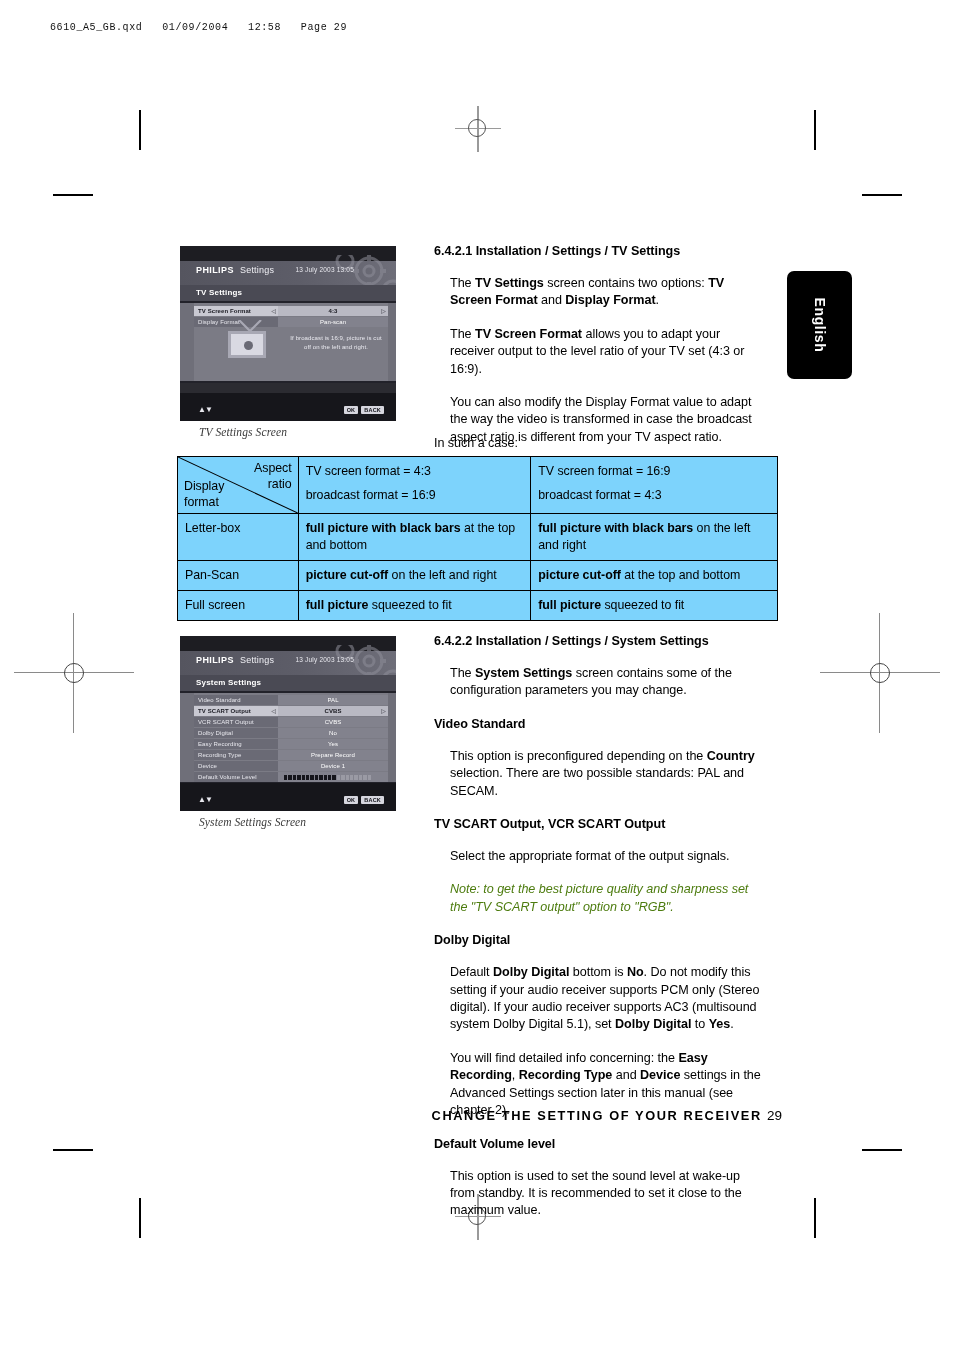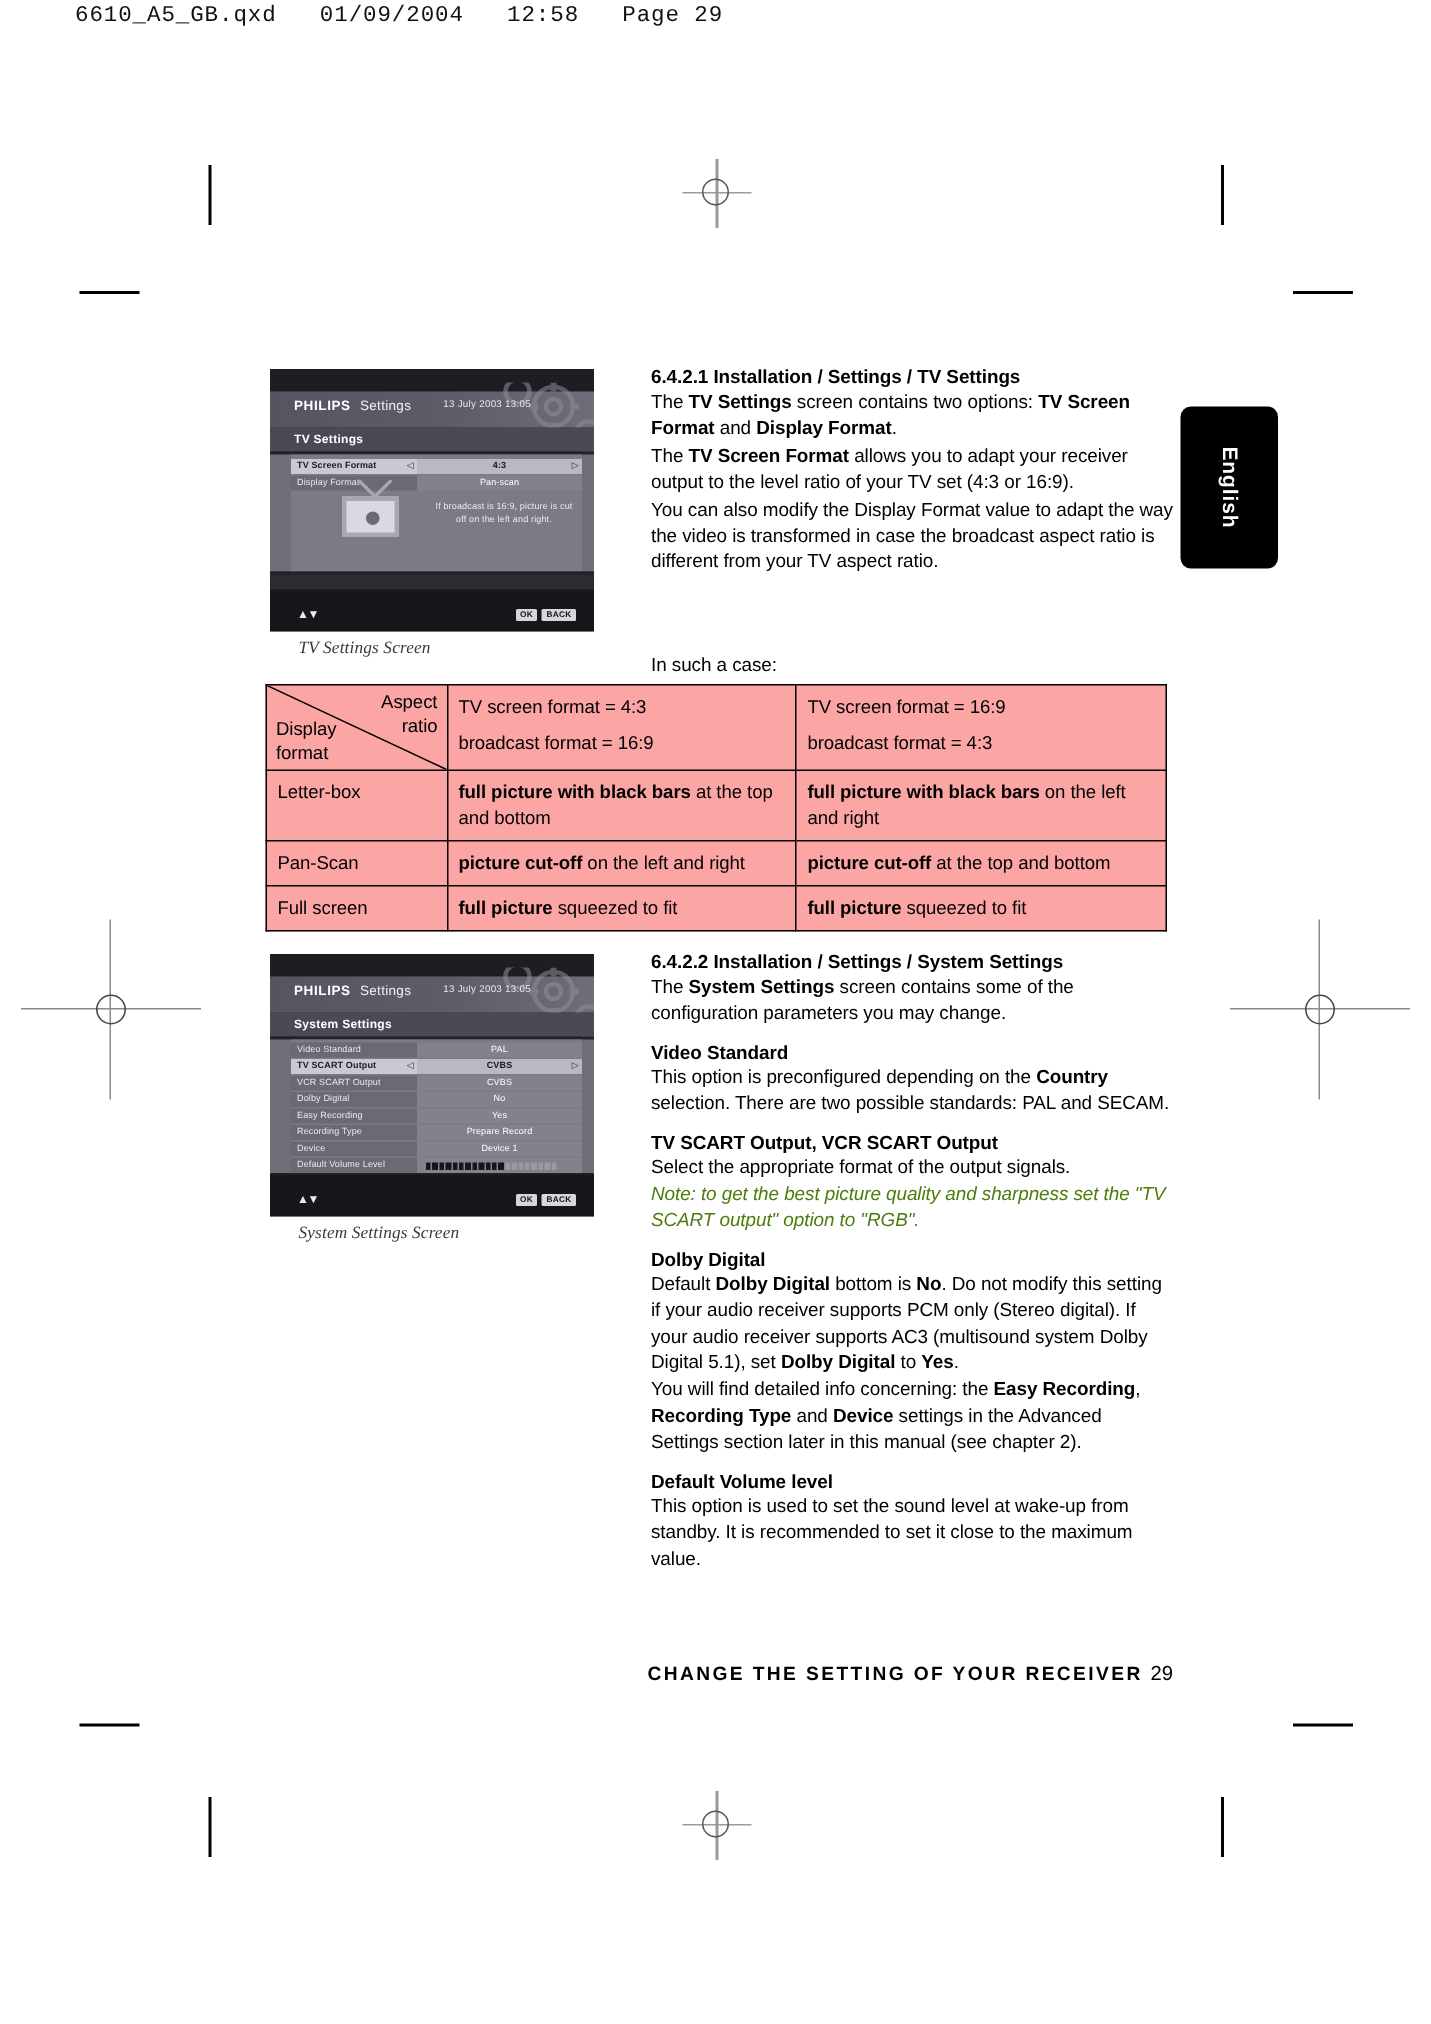--- a/index.html
+++ b/index.html
@@ -16,22 +16,22 @@
     border:1px solid #555;border-radius:50%;box-sizing:border-box;}
   .reg .vl{position:absolute;left:22px;top:0;width:1.5px;height:46px;background:#9a9a9a;}
   .reg .hl{position:absolute;top:22px;left:0;height:1px;width:46px;background:#9a9a9a;}
   .reg.big{width:120px;height:120px;}
   .reg.big .circ{left:50px;top:50px;width:20px;height:20px;border-color:#444;}
   .reg.big .vl{left:59px;top:0;width:1px;height:120px;background:#8a8a8a;}
   .reg.big .hl{top:59px;left:0;height:1px;width:120px;background:#8a8a8a;}
 
   
   .filehdr{
-    position:absolute;left:50px;top:2px;
-    font-family:"Liberation Mono", monospace;font-size:15px;letter-spacing:.6px;
+    position:absolute;left:50px;top:22px;
+    font-family:"Liberation Mono", monospace;font-size:10px;letter-spacing:.6px;
     color:#111;white-space:pre;
   }
 
   
   .engtab{
     position:absolute;left:787px;top:271px;width:65px;height:108px;
     background:#000;border-radius:7px;
   }
   .engtab span{
     position:absolute;left:50%;top:50%;
@@ -121,30 +121,30 @@
 
   
   .col{position:absolute;left:434px;width:348px;}
   .col h3{
     margin:0 0 1px 0;font-size:12.6px;font-weight:bold;letter-spacing:-.05px;line-height:16px;
   }
   .col h4{
     margin:9px 0 0 0;font-size:12.6px;font-weight:bold;letter-spacing:-.05px;line-height:16px;
   }
   .col p{
-    margin:0;font-size:12.6px;line-height:17.4px;letter-spacing:-.05px;
+    margin:16px;font-size:12.6px;line-height:17.4px;letter-spacing:-.05px;
   }
   .col p.note{font-style:italic;color:#4d7c0f;}
   .col p + p{margin-top:1px;}
   .col b{font-weight:bold;}
 
   
   .tbl{
     position:absolute;left:177px;top:456px;width:601px;
-    border-collapse:collapse;background:#fca5a5;
+    border-collapse:collapse;background:#7dd3fc;
     font-size:12.4px;line-height:17px;
   }
   .tbl td{
     border:1px solid #000;padding:6px 7px;vertical-align:top;letter-spacing:-.05px;
   }
   .tbl .c1{width:110px;}
   .tbl .c2{width:228px;}
   .tbl .c3{width:243px;}
   .diag{position:relative;height:56px;padding:0 !important;}
   .diag .aspect{position:absolute;right:6px;top:3px;text-align:right;line-height:16px;}

